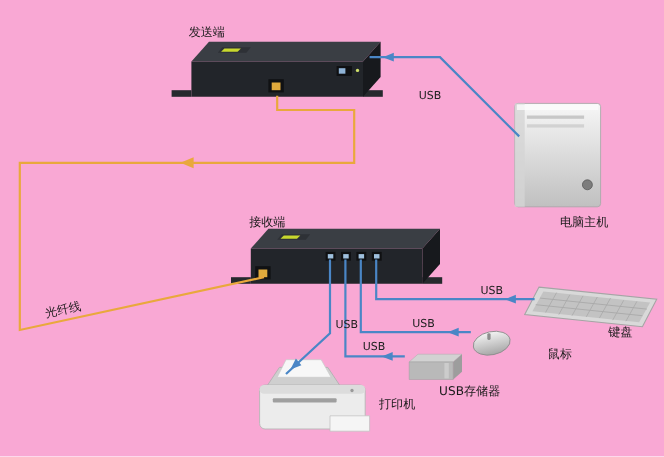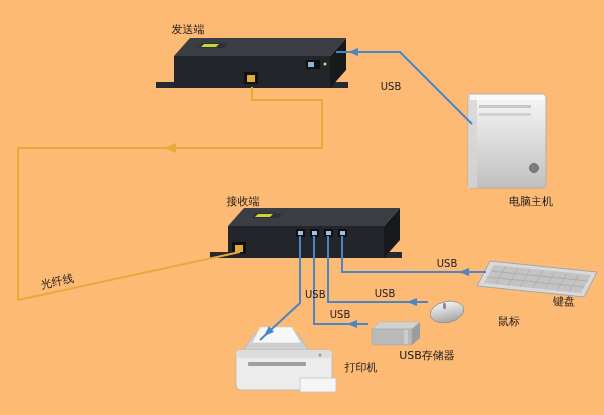--- a/index.html
+++ b/index.html
@@ -1,16 +1,16 @@
 <!DOCTYPE html>
 <html><head>
 <meta charset="utf-8">
 <style>
   html,body{margin:0;padding:0;background:#ffffff;}
-  .canvas{position:relative;width:604px;height:415px;background:#fdba74;overflow:hidden;
+  .canvas{position:relative;width:604px;height:415px;background:#f9a8d4;overflow:hidden;
           font-family:"DejaVu Sans","Liberation Sans",sans-serif;}
   svg{display:block;}
   .lbl{font-size:11px;fill:#1a1a1a;}
   .usb{font-size:10px;fill:#222222;}
 </style>
 </head>
 <body>
 
 <div class="canvas">
 <svg width="604" height="415" viewBox="0 0 604 415">

